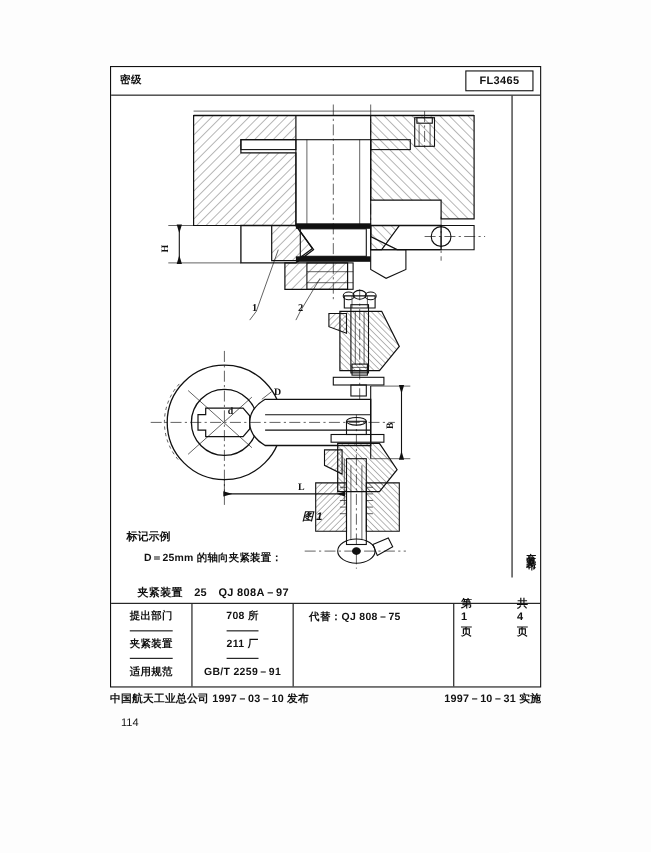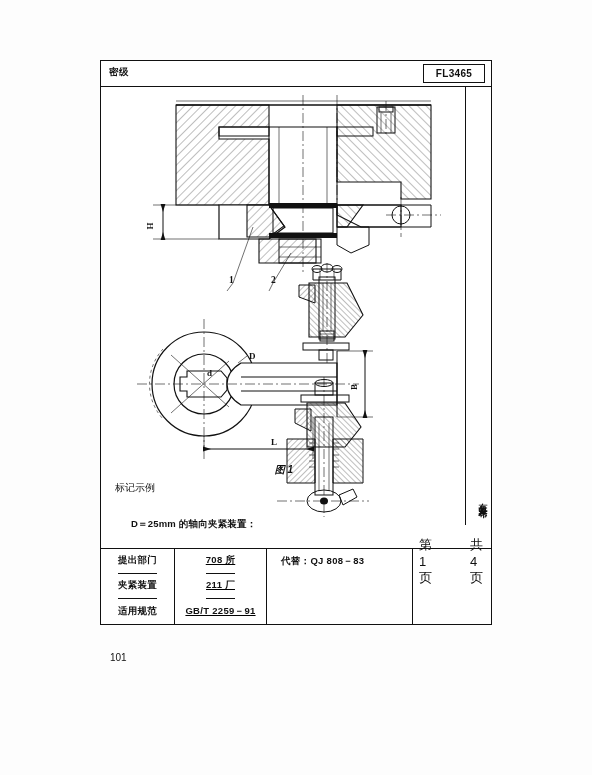--- a/index.html
+++ b/index.html
@@ -81,22 +81,22 @@
     text-align: center;
     font-size: 10px; font-weight: bold; color: #111; font-style: italic;
   }
   #marking-block {
     position: absolute;
     left: 14px; top: 420px;
     width: 340px;
     color: #111;
   }
   #marking-title {
-    font-size: 10px; font-weight: normal;
-    margin-bottom: 23px;
+    font-size: 10px; font-weight: bold;
+    margin-bottom: 6px;
   }
   #marking-line1 {
     font-size: 9.5px; font-weight: bold;
     margin-left: 16px; margin-bottom: 18px;
     letter-spacing: 0.2px;
   }
   #marking-line2 {
     font-size: 10px; font-weight: bold;
     margin-left: 10px;
     letter-spacing: 0.3px;
@@ -115,42 +115,42 @@
     display: flex; align-items: center; justify-content: center;
     font-size: 9.5px; font-weight: bold; color: #111;
     border-bottom: 1.1px solid #111;
     height: 33.33%;
     letter-spacing: 0.3px;
     white-space: nowrap;
   }
   .tb-cell:last-child { border-bottom: none; }
 
   #tb-labels { width: 74px; border-right: 1.2px solid #111; }
-  #tb-values { width: 92px; border-right: 1.2px solid #111; text-decoration: underline; }
+  #tb-values { width: 92px; border-right: 1.2px solid #111; }
   #tb-middle { width: 146px; border-right: 1.2px solid #111; position: relative; }
   #tb-right   { width: 80px; flex: 1; }
 
   #tb-middle-top {
     height: 66.66%;
     display: flex; align-items: center; justify-content: center;
     border-bottom: 1.1px solid #111;
     font-size: 10px; font-weight: bold; color: #111;
     letter-spacing: 0.6px;
   }
   #tb-middle-bottom {
     height: 33.34%;
     display: flex; align-items: center;
     padding-left: 14px;
     font-size: 9.5px; font-weight: bold; color: #111;
     letter-spacing: 0.3px;
   }
   #tb-right-pages {
     display: flex; align-items: center; justify-content: space-around;
     height: 33.34%;
-    font-size: 13px; font-weight: normal; color: #111;
+    font-size: 10px; font-weight: bold; color: #111;
     padding: 0 6px;
     gap: 36px;
   }
 
   
   #footer-row {
     position: absolute;
     left: 100px; top: 629px;
     width: 392px;
     display: flex; align-items: flex-start; justify-content: space-between;
@@ -375,46 +375,51 @@
           <line x1="176" y1="414" x2="268" y2="414" class="ctr"></line>
         </g>
       </svg>
     </div>
 
     <div id="figure-caption">图 1</div>
 
     <div id="marking-block">
       <div id="marking-title">标记示例</div>
       <div id="marking-line1">D＝25mm 的轴向夹紧装置：</div>
+      <div id="marking-line2">夹紧装置　25　QJ 808A－97</div>
     </div>
 
     <div id="title-block">
 
       <div class="tb-col" id="tb-labels">
         <div class="tb-cell">提出部门</div>
         <div class="tb-cell">夹紧装置</div>
         <div class="tb-cell">适用规范</div>
       </div>
 
       <div class="tb-col" id="tb-values">
         <div class="tb-cell">708 所</div>
         <div class="tb-cell">211 厂</div>
         <div class="tb-cell">GB/T 2259－91</div>
       </div>
 
       <div id="tb-middle">
-        <div id="tb-middle-bottom">代替：QJ 808－83</div>
+        <div id="tb-middle-bottom">代替：QJ 808－75</div>
       </div>
 
       <div class="tb-col" id="tb-right">
         <div id="tb-right-pages">
           <span>第 1 页</span>
           <span>共 4 页</span>
         </div>
       </div>
 
     </div>
   </div>
 
-
-  <div id="page-number">101</div>
+  <div id="footer-row">
+    <div id="footer-left">中国航天工业总公司 1997－03－10 发布</div>
+    <div id="footer-right">1997－10－31 实施</div>
+  </div>
+
+  <div id="page-number">114</div>
 
 </div>
 
 </body></html>

